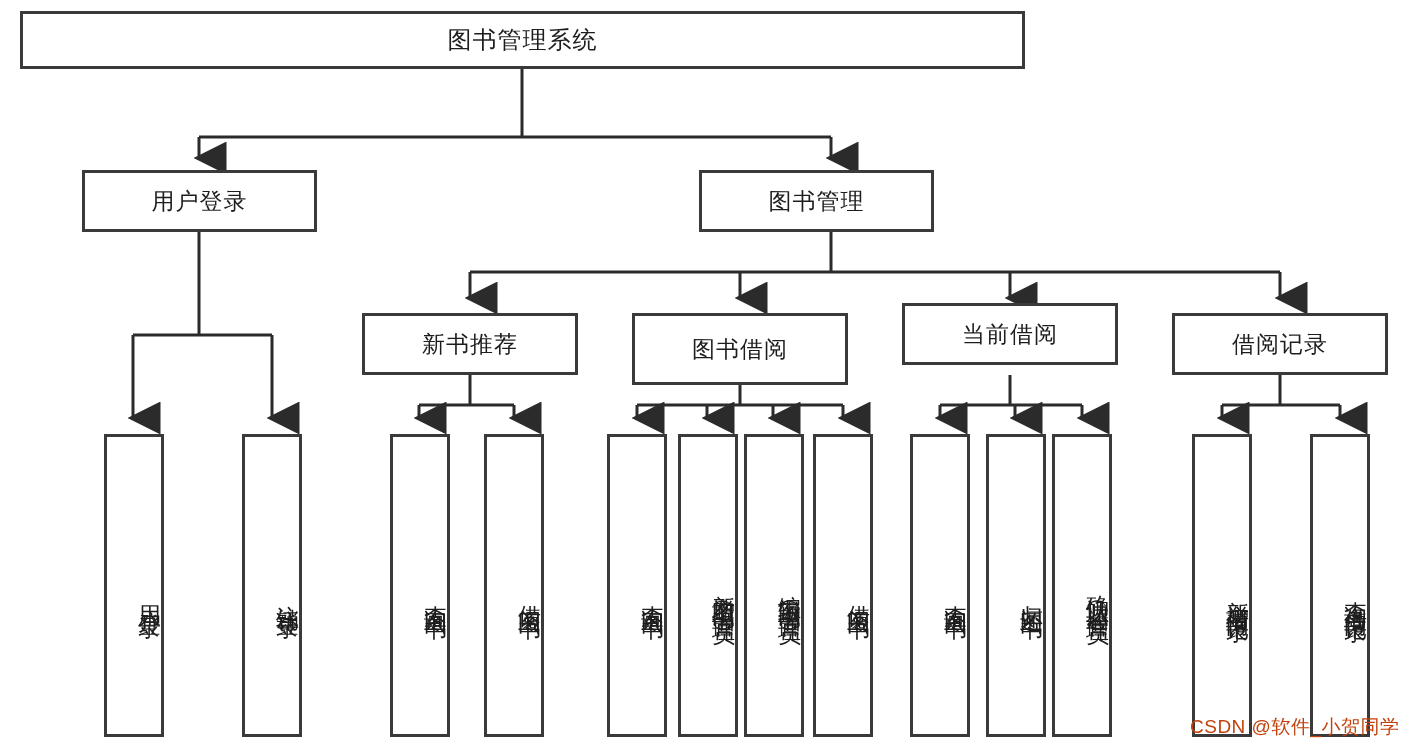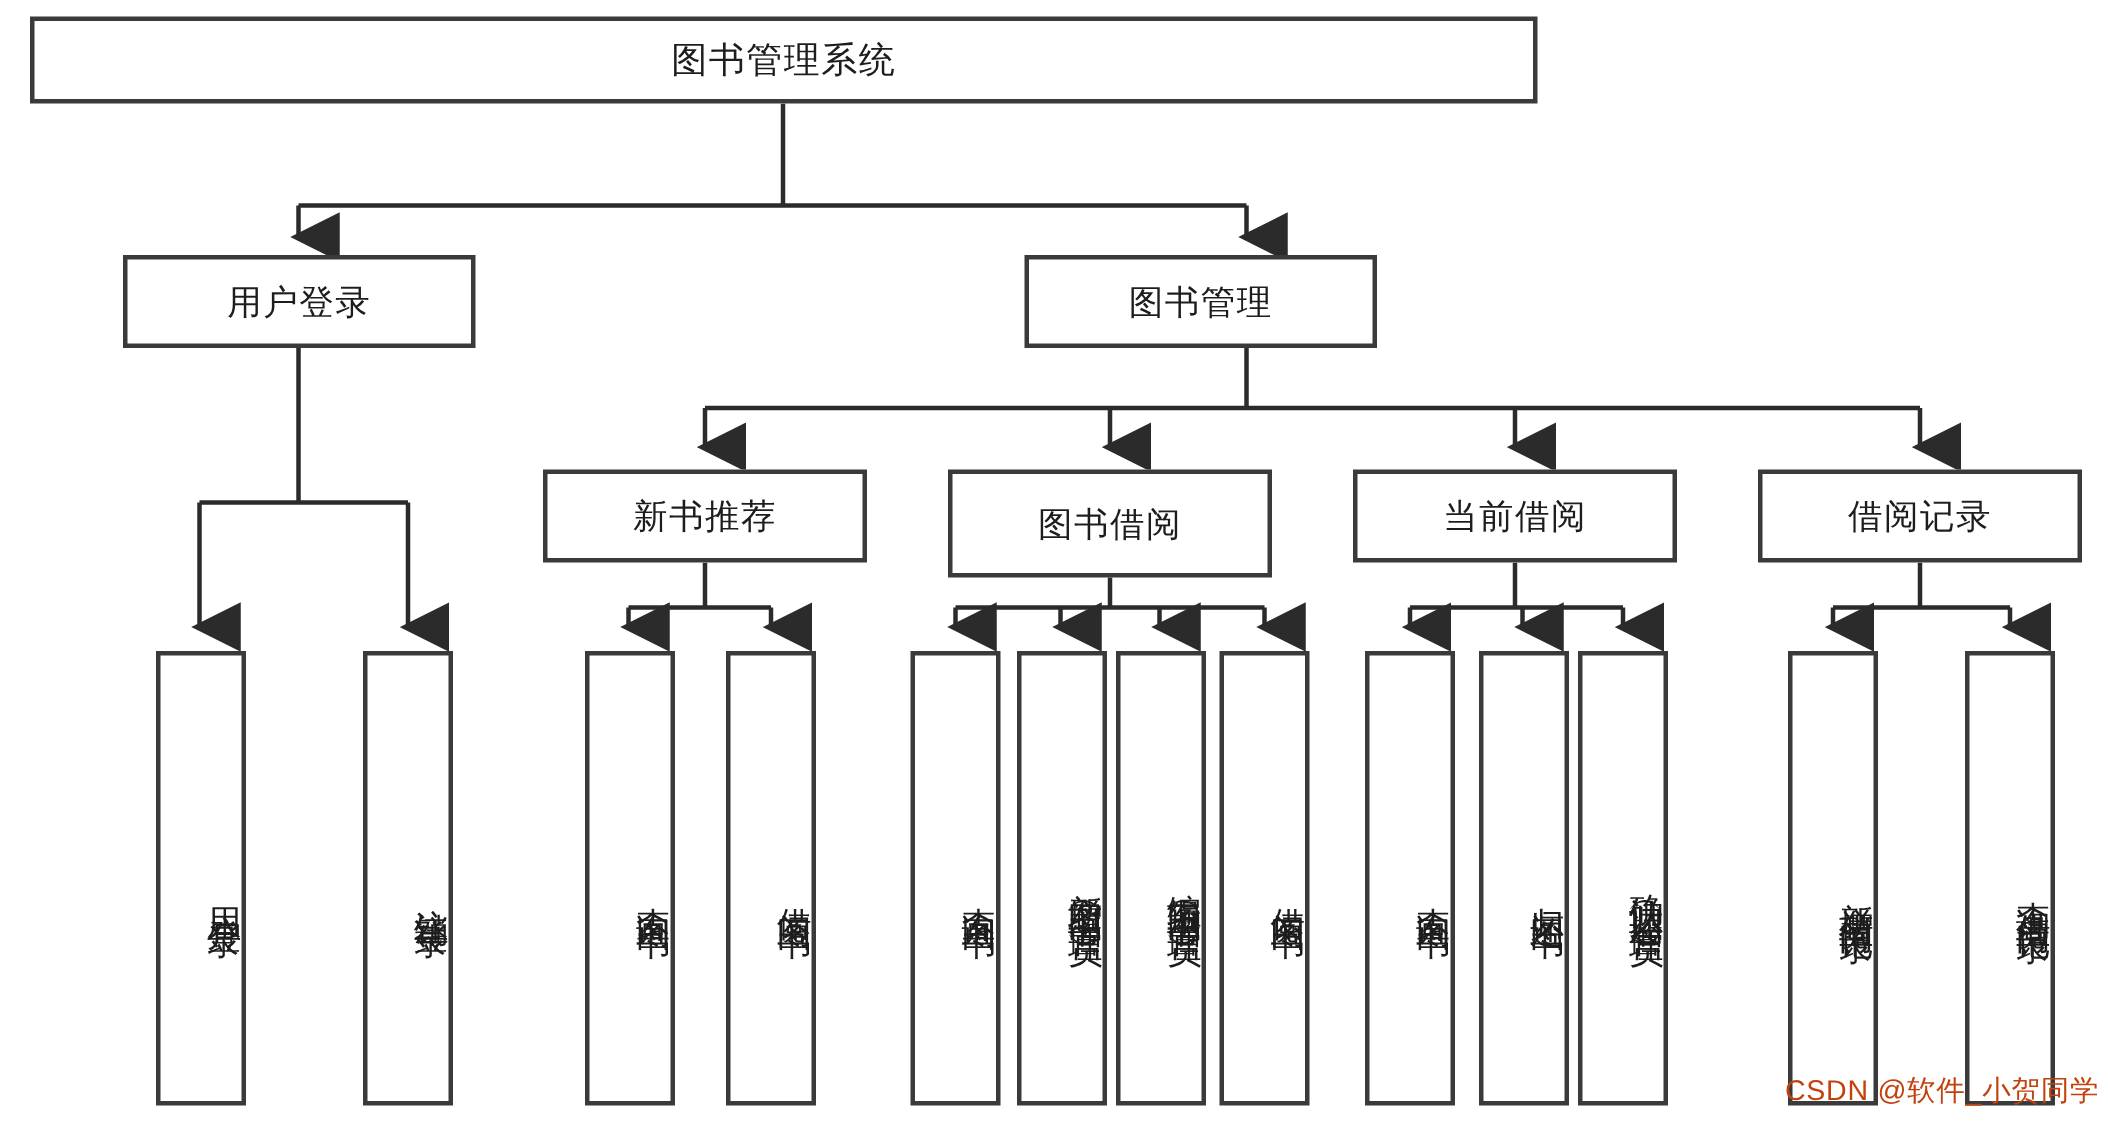--- a/index.html
+++ b/index.html
@@ -95,31 +95,31 @@
     </g>
   </svg>
 
   <div class="node h root" style="left:20px;top:11px;width:1005px;height:58px;">
     <span>图书管理系统</span>
   </div>
 
   <div class="node h" style="left:82px;top:170px;width:235px;height:62px;">
     <span>用户登录</span>
   </div>
-  <div class="node h" style="left:683px;top:170px;width:235px;height:62px;">
+  <div class="node h" style="left:699px;top:170px;width:235px;height:62px;">
     <span>图书管理</span>
   </div>
 
   <div class="node h" style="left:362px;top:313px;width:216px;height:62px;">
     <span>新书推荐</span>
   </div>
   <div class="node h" style="left:632px;top:313px;width:216px;height:72px;">
     <span>图书借阅</span>
   </div>
-  <div class="node h" style="left:902px;top:313px;width:216px;height:62px;">
+  <div class="node h" style="left:902px;top:303px;width:216px;height:62px;">
     <span>当前借阅</span>
   </div>
   <div class="node h" style="left:1172px;top:313px;width:216px;height:62px;">
     <span>借阅记录</span>
   </div>
 
   <div class="node v" style="left:104px;top:434px;width:60px;height:303px;">
     <span>用户登录</span>
   </div>
   <div class="node v" style="left:242px;top:434px;width:60px;height:303px;">

